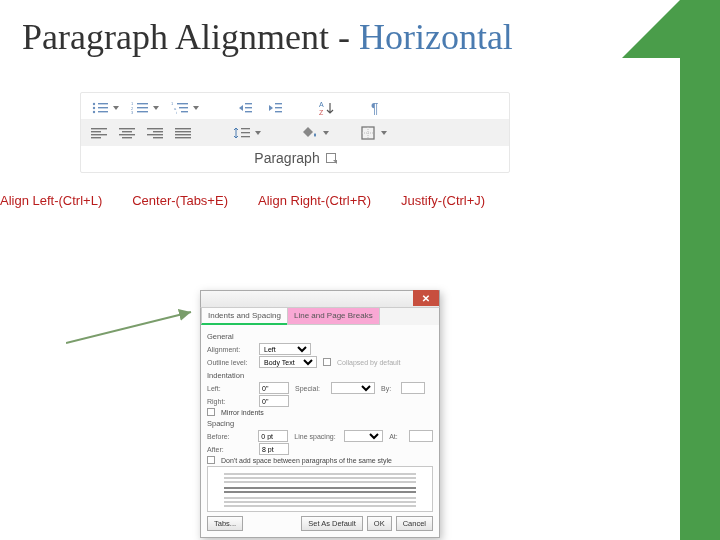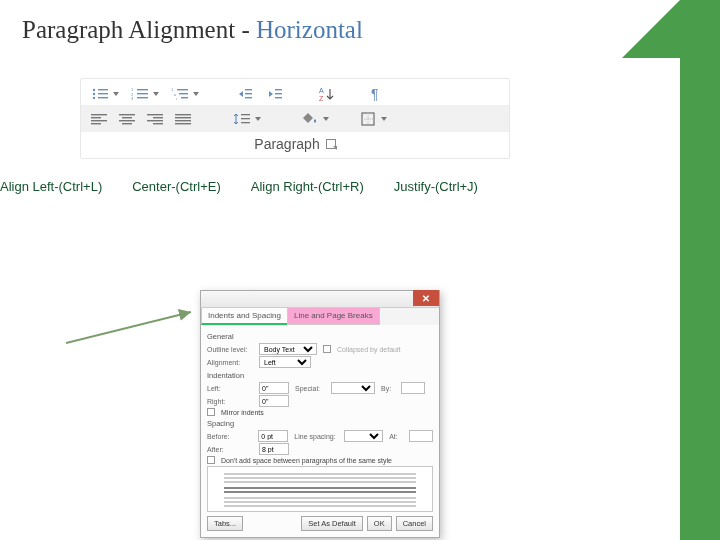--- a/index.html
+++ b/index.html
@@ -21,21 +21,21 @@
     position: absolute;
     right: 40px;
     top: 0;
     width: 0; height: 0;
     border-style: solid;
     border-width: 0 0 58px 58px;
     border-color: transparent transparent #4a9d4a transparent;
   }
   .title {
     font-family: Georgia, "Times New Roman", serif;
-    font-size: 25px;
+    font-size: 36px;
     color: #333;
     padding: 16px 20px 6px 22px;
   }
   .title .hv { color: #4a7bb0; }
   .ribbon-wrap {
     margin: 28px 0 0 80px;
     width: 430px;
   }
   .ribbon {
     background: #fff;
@@ -89,21 +89,21 @@
   .dlg-launch::after{
     content:'';position:absolute;right:-2px;bottom:-2px;
     border-left:4px solid transparent;
     border-top:4px solid #888;
   }
   .shortcuts {
     display: flex;
     gap: 30px;
     padding: 20px 0 0 0;
     font-size: 13px;
-    color: #14532d;
+    color: #b91c1c;
     margin-left: 0px;
   }
   .dialog-wrap {
     position: absolute;
     left: 200px;
     top: 290px;
     width: 240px;
   }
   .dialog-shadow {
     filter: drop-shadow(2px 3px 4px rgba(0,0,0,.25));
@@ -303,21 +303,21 @@
 
     <div class="r-label-row">
       <span class="r-label">Paragraph</span>
       <span class="dlg-launch"></span>
     </div>
   </div>
 </div>
 
 <div class="shortcuts">
   <span>Align Left-(Ctrl+L)</span>
-  <span>Center-(Ctrl+E)</span>
+  <span>Center-(Tabs+E)</span>
   <span>Align Right-(Ctrl+R)</span>
   <span>Justify-(Ctrl+J)</span>
 </div>
 
 <svg class="arrow">
   <defs>
       <marker id="ah" markerWidth="8" markerHeight="8" refX="6" refY="3" orient="auto">
         <path d="M0,0 L6,3 L0,6 Z" fill="#7a9d6b"></path>
       </marker>
     </defs>
@@ -328,28 +328,28 @@
   <div class="dlg-titlebar">
     <div class="dlg-close">✕</div>
   </div>
   <div class="dlg-tabs">
     <div class="dlg-tab active">Indents and Spacing</div>
     <div class="dlg-tab">Line and Page Breaks</div>
   </div>
   <div class="dlg-body">
     <div class="sec">General</div>
     <div class="row">
+      <span class="lbl">Alignment:</span>
+      <select><option>Left</option></select>
+    </div>
+    <div class="row">
       <span class="lbl">Outline level:</span>
       <select style="width:58px"><option>Body Text</option></select>
       <span class="cb"></span>
       <span style="color:#aaa">Collapsed by default</span>
-    </div>
-    <div class="row">
-      <span class="lbl">Alignment:</span>
-      <select><option>Left</option></select>
     </div>
 
     <div class="sec">Indentation</div>
     <div class="row">
       <span class="lbl">Left:</span>
       <input type="text" value="0&quot;" style="">
       <span class="lbl" style="width:30px">Special:</span>
       <select style="width:44px"><option></option></select>
       <span class="lbl" style="width:14px">By:</span>
       <input type="text" style="width: 24px;">

